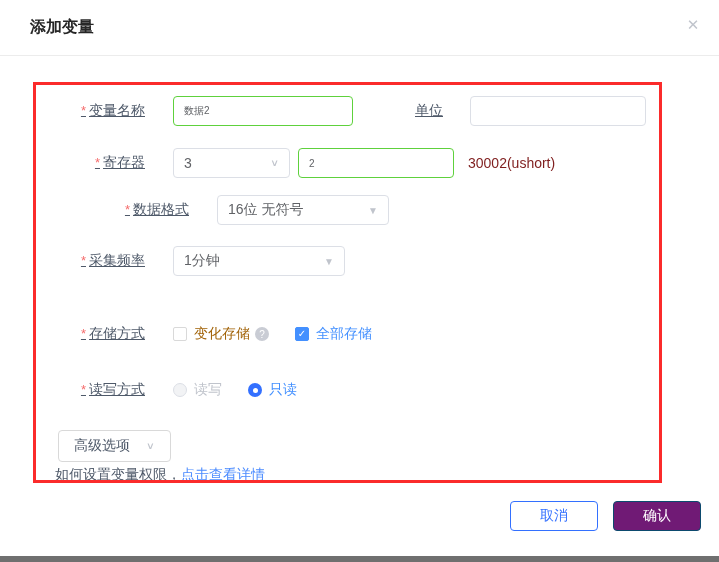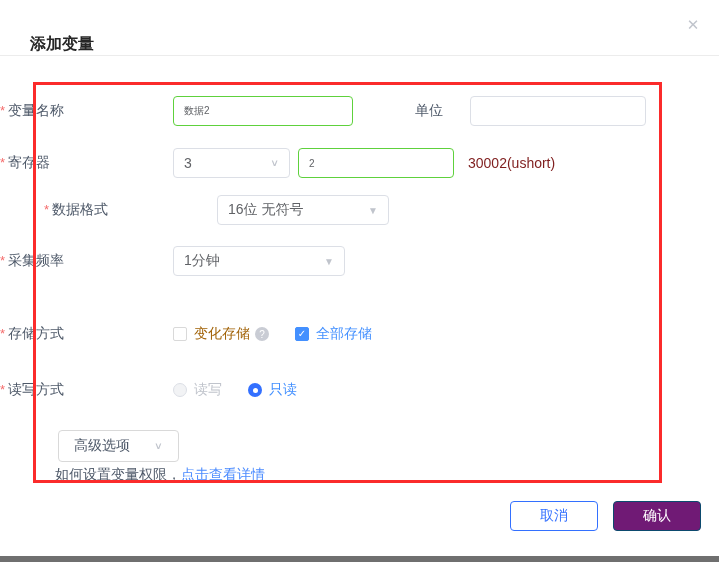--- a/index.html
+++ b/index.html
@@ -5,28 +5,28 @@
   * { box-sizing: border-box; margin: 0; padding: 0; }
   html,body { width:719px; height:562px; }
   body {
     font-family: "Liberation Sans", "DejaVu Sans", sans-serif;
     background:#ffffff; position:relative; overflow:hidden;
     font-size:14px; color:#4e5969;
   }
   .edge-artifact { position:absolute; left:0; top:0; width:2px; height:9px; background:#4a4a4a; }
   
   .dialog-header { position:absolute; left:0; top:0; width:719px; height:56px; border-bottom:1px solid #ececec; background:#fff; }
-  .dialog-title { position:absolute; left:30px; top:34px; font-size:16px; font-weight:bold; color:#262626; }
+  .dialog-title { position:absolute; left:30px; top:17px; font-size:16px; font-weight:bold; color:#262626; }
   .close-btn { position:absolute; right:15px; top:14px; width:22px; height:22px; font-size:15px; color:#c0c4cc; display:flex; align-items:center; justify-content:center; cursor:pointer; }
   
   .red-frame { position:absolute; left:33px; top:82px; width:629px; height:401px; border:3px solid #fb2b2b; z-index:10; pointer-events:none; }
   
   .form-wrap { position:absolute; left:0; top:82px; width:719px; height:420px; }
   .row { position:absolute; left:0; display:flex; align-items:center; height:30px; }
-  .flabel { width:145px; color:#4e5969; flex:0 0 145px; }
+  .flabel { width:145px; text-align:right; color:#4e5969; flex:0 0 145px;text-decoration:underline; }
   .req { color:#f56c6c; margin-right:3px; font-size:13px; }
   .txt-input { height:30px; border:1px solid #dcdfe6; border-radius:4px; padding:0 10px; font-size:10px; color:#606266; outline:none; font-family:inherit; background:#fff; }
   .green-border { border:1.5px solid #5ed13c; }
   .sel { height:30px; border:1px solid #dcdfe6; border-radius:4px; background:#fff; display:flex; align-items:center; justify-content:space-between; padding:0 10px; color:#606266; cursor:pointer; }
   .chevron { color:#c0c4cc; font-size:12px; transform:scaleY(0.8); }
   .caret { color:#c0c4cc; font-size:10px; }
   .green-hint { color:#7f1d1d; margin-left:14px; }
   
   .cbx { width:14px; height:14px; border:1px solid #d9d9d9; border-radius:2px; background:#fff; display:inline-flex; align-items:center; justify-content:center; flex:0 0 14px; cursor:pointer; }
   .cbx.checked { background:#4390ff; border-color:#4390ff; color:#fff; font-size:10px; line-height:1; }
@@ -35,21 +35,21 @@
   .blue-label { color:#4390ff; margin-left:7px; }
   .help-icon { width:14px; height:14px; border-radius:50%; background:#c9ccd4; color:#fff; font-size:10px; display:inline-flex; align-items:center; justify-content:center; margin-left:5px; cursor:pointer; }
   
   .radio { width:14px; height:14px; border-radius:50%; display:inline-flex; align-items:center; justify-content:center; flex:0 0 14px; cursor:pointer; }
   .radio.disabled { border:1px solid #dcdfe6; background:#f2f3f5; }
   .radio.selected { background:#3370ff; }
   .radio-dot { width:5px; height:5px; border-radius:50%; background:#fff; }
   .dim-label { color:#c0c4cc; margin-left:7px; }
   .ro-label { color:#4390ff; margin-left:7px; }
   
-  .advanced-btn { position:absolute; left:58px; top:348px; height:32px; padding:0 15px; border:1px solid #d9d9d9; border-radius:4px; background:#fff; display:flex; align-items:center; gap:24px; color:#4e5969; font-size:14px; cursor:pointer; font-family:inherit; }
+  .advanced-btn { position:absolute; left:58px; top:348px; height:32px; padding:0 15px; border:1px solid #d9d9d9; border-radius:4px; background:#fff; display:flex; align-items:center; gap:16px; color:#4e5969; font-size:14px; cursor:pointer; font-family:inherit; }
   
   .perm-hint { position:absolute; left:55px; top:384px; height:20px; white-space:nowrap; }
   .perm-hint .plain { color:#4e5969; }
   .perm-hint .link { color:#4b8bff; text-decoration:underline; cursor:pointer; }
   
   .btn { position:absolute; top:501px; width:88px; height:30px; border-radius:4px; font-size:14px; display:flex; align-items:center; justify-content:center; cursor:pointer; font-family:Liberation Sans, sans-serif; }
   .btn-cancel { left:510px; background:#fff; border:1px solid #3370ff; color:#3370ff; }
   .btn-confirm { left:613px; background:#701a75; border:1px solid #0c4a6e; color:#fff;text-align:center; }
   .bottom-bar { position:absolute; left:0; top:556px; width:719px; height:6px; background:#6f6f6f; }
 </style>

